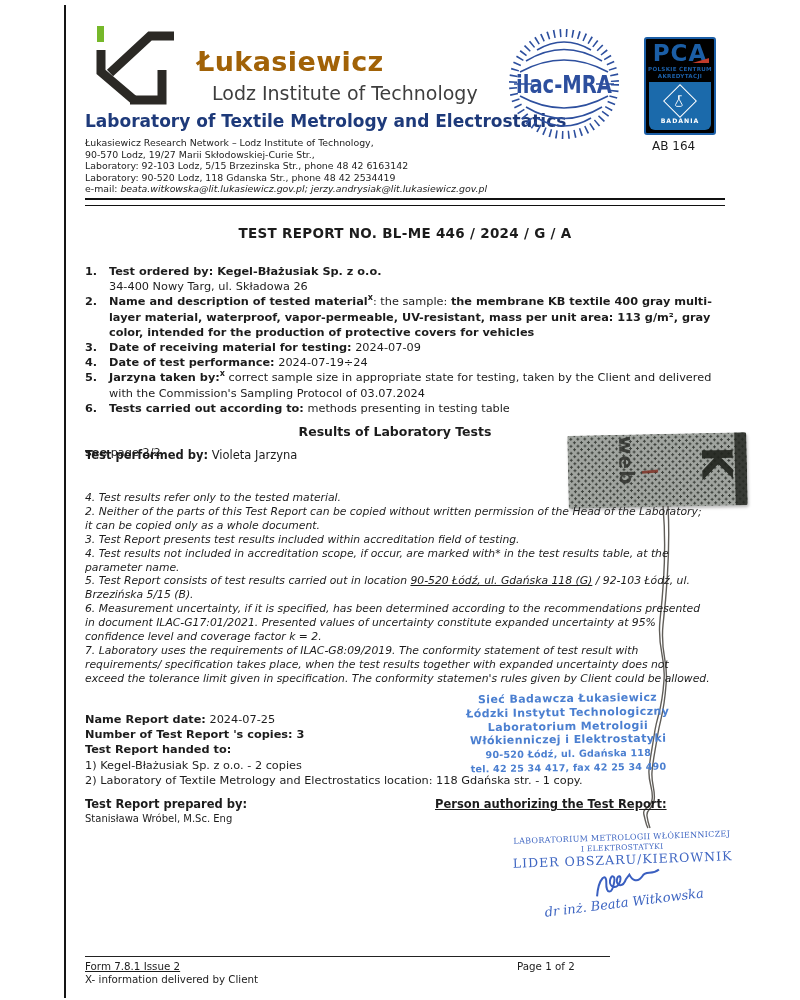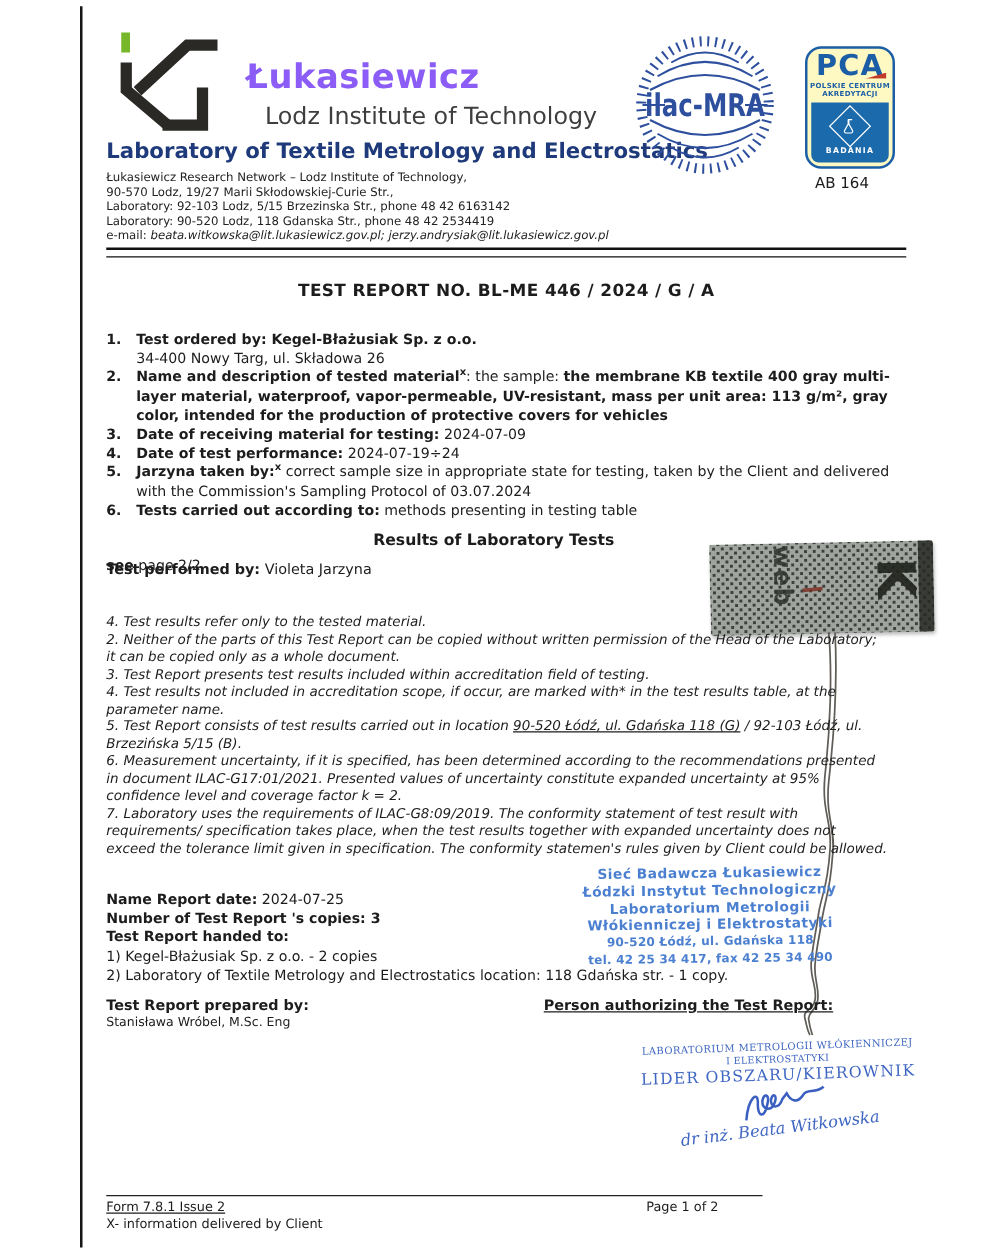--- a/index.html
+++ b/index.html
@@ -6,31 +6,31 @@
   .page{position:relative;width:800px;height:1000px;background:#ffffff;
         font-family:"DejaVu Sans",sans-serif;color:#1c1c1c;overflow:hidden;margin:0 auto;}
   .abs{position:absolute;}
   .b{font-weight:bold;}
   .u{text-decoration:underline;}
 
   
   .scan-line{left:64px;top:5px;width:2px;height:993px;background:#151515;}
 
   
-  .brand-name{left:197px;top:46px;font-size:27px;font-weight:bold;color:#8b5cf6;letter-spacing:.4px;}
+  .brand-name{left:197px;top:46px;font-size:27px;font-weight:bold;color:#a16207;letter-spacing:.4px;}
   .brand-sub{left:212px;top:82px;font-size:19px;color:#3e3e3e;}
   .lab-name{left:85px;top:111px;font-size:17px;font-weight:bold;color:#1e3a7a;}
   .addr{left:85px;top:137px;font-size:9.4px;line-height:11.6px;color:#222;}
   .addr .mail-val{font-style:italic;text-align:center;}
   .head-rule{left:85px;top:198px;width:640px;height:5px;border-top:2px solid #111;border-bottom:1px solid #111;}
 
   
   .ilac{left:508px;top:28px;width:112px;height:112px;}
-  .pca{left:644px;top:37px;width:72px;height:98px;border:2px solid #1b5ea6;border-radius:13px;
-       background:#fef9c3;box-sizing:border-box;display:flex;flex-direction:column;align-items:center;}
+  .pca{left:644px;top:37px;width:72px;height:98px;border:2px solid #1b5ea6;border-radius:3px;
+       background:#000000;box-sizing:border-box;display:flex;flex-direction:column;align-items:center;}
   .pca-acronym{font-size:23px;font-weight:bold;color:#1b5ea6;line-height:24px;margin-top:2px;position:relative;letter-spacing:1px;}
   .pca-red{position:absolute;right:-2px;bottom:2px;width:17px;height:5px;background:#c23b2a;
            clip-path:polygon(0 100%,100% 0,100% 100%);}
   .pca-name{font-size:5.6px;font-weight:bold;color:#1b5ea6;text-align:center;line-height:6.5px;letter-spacing:.3px;margin-top:1px;}
   .pca-badge{flex:1;align-self:stretch;margin:3px;background:#1b6aab;border-radius:0 0 6px 6px;
              display:flex;flex-direction:column;align-items:center;justify-content:center;gap:4px;}
   .pca-diamond{width:22px;height:22px;border:1.6px solid #fff;transform:rotate(45deg);
                display:flex;align-items:center;justify-content:center;}
   .pca-diamond svg{transform:rotate(-45deg);}
   .pca-badge-label{font-size:6.2px;font-weight:bold;color:#fff;letter-spacing:1px;}

